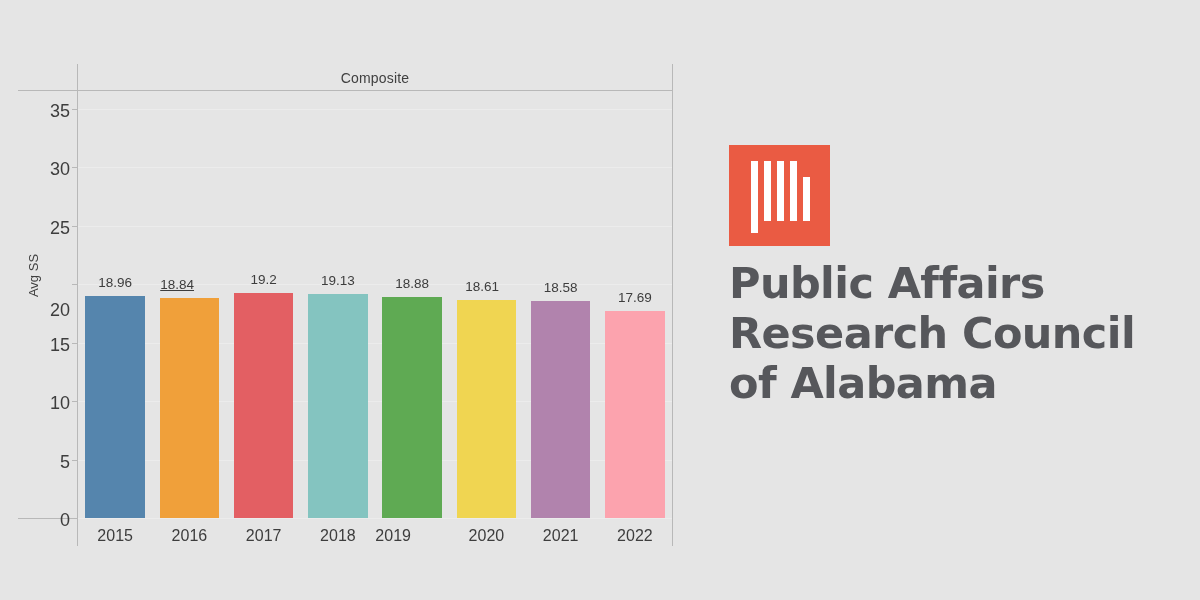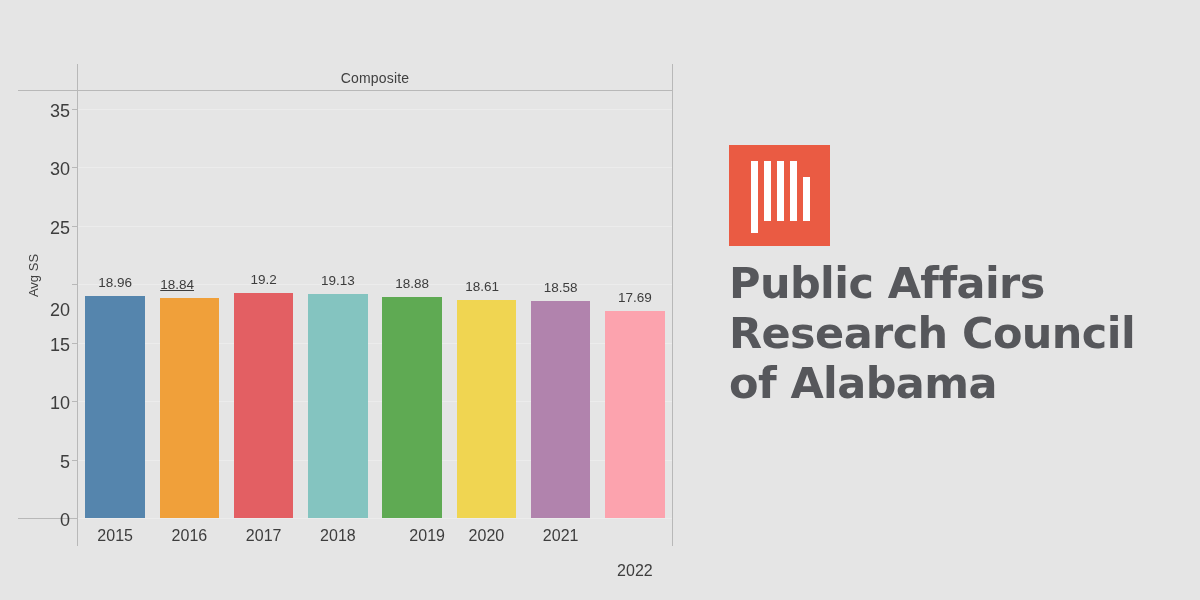--- a/index.html
+++ b/index.html
@@ -244,24 +244,24 @@
         <div class="bar-value" style="left: 375px; width: 74.25px; top: 276.13px;">18.88</div>
         <div class="bar-value" style="left: 445px; width: 74.25px; top: 279.288px;">18.61</div>
         <div class="bar-value" style="left: 523.5px; width: 74.25px; top: 279.639px;">18.58</div>
         <div class="bar-value" style="left: 597.75px; width: 74.25px; top: 290.051px;">17.69</div>
       </div>
     <div id="xtick-layer">
         <div class="x-tick" style="left: 78px; width: 74.25px;">2015</div>
         <div class="x-tick" style="left: 152.25px; width: 74.25px;">2016</div>
         <div class="x-tick" style="left: 226.5px; width: 74.25px;">2017</div>
         <div class="x-tick" style="left: 300.75px; width: 74.25px;">2018</div>
-        <div class="x-tick" style="left: 390px; width: 74.25px;">2019</div>
+        <div class="x-tick" style="left: 356px; width: 74.25px;">2019</div>
         <div class="x-tick" style="left: 449.25px; width: 74.25px;">2020</div>
         <div class="x-tick" style="left: 523.5px; width: 74.25px;">2021</div>
-        <div class="x-tick" style="left: 597.75px; width: 74.25px; margin-top: 35px;">2022</div>
+        <div class="x-tick" style="left: 597.75px; width: 74.25px;">2022</div>
       </div>
 
   </div>
 
   <div class="logo-block">
     <div class="logo-mark" id="logo-mark" style="background: rgb(234, 91, 67);">
         <div class="lbar" style="left: 22px; top: 16px; width: 7px; height: 72px; background: rgb(255, 255, 255);"></div>
         <div class="lbar" style="left: 35px; top: 16px; width: 7px; height: 60px; background: rgb(255, 255, 255);"></div>
         <div class="lbar" style="left: 48px; top: 16px; width: 7px; height: 60px; background: rgb(255, 255, 255);"></div>
         <div class="lbar" style="left: 61px; top: 16px; width: 7px; height: 60px; background: rgb(255, 255, 255);"></div>

